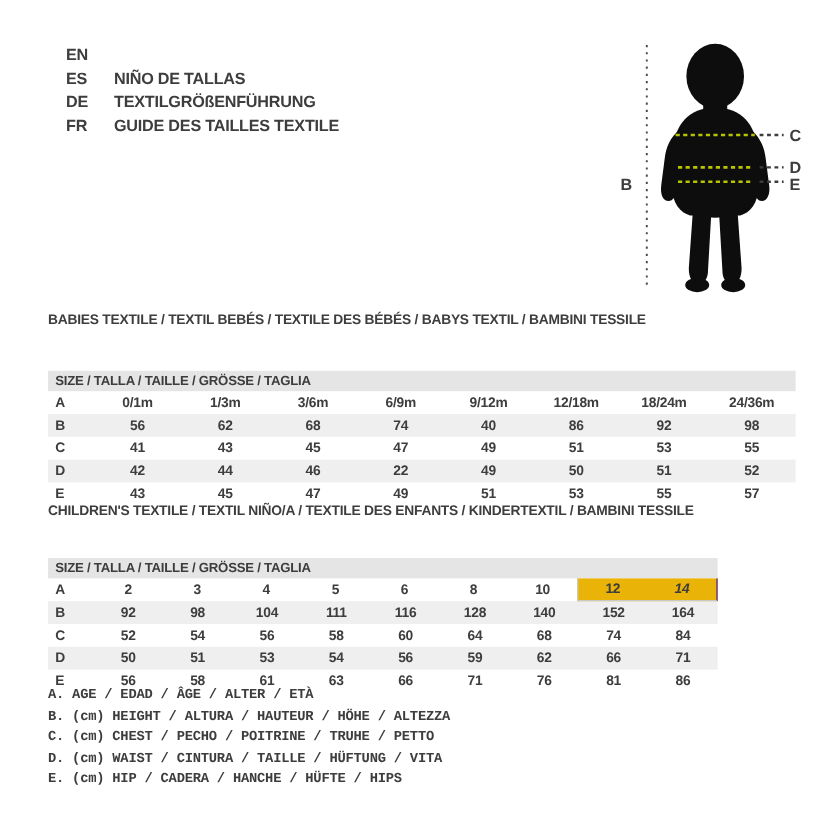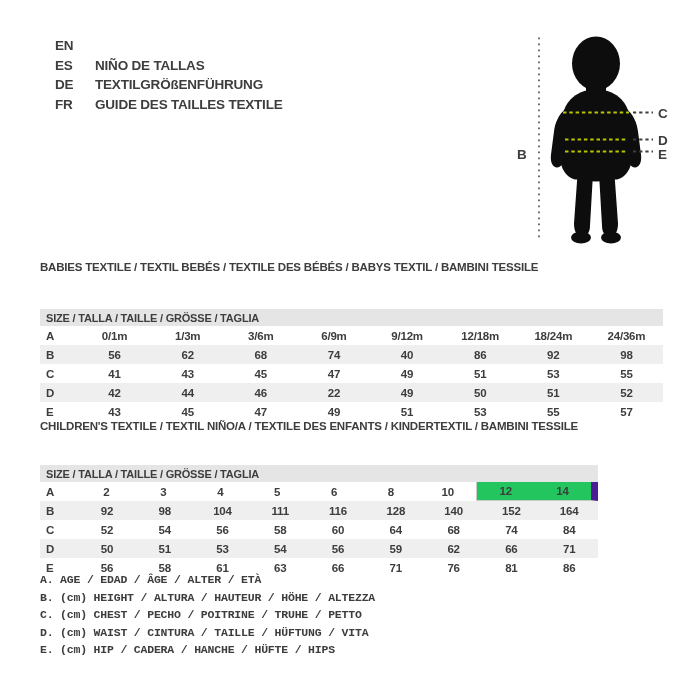--- a/index.html
+++ b/index.html
@@ -42,23 +42,23 @@
     font-size: 11px; font-weight: 700; letter-spacing: -0.2px;
     padding-left: 6px; display: flex; align-items: center; white-space: nowrap; margin-top: 22px;
   }
   .trow { display: flex; height: 19px; align-items: stretch; }
   .trow.stripe { background: #efefef; }
   .tcell {
     flex: 1 1 0; display: flex; align-items: center; justify-content: center;
     font-size: 11.5px; font-weight: 700; letter-spacing: -0.2px;
   }
   .tcell.rlabel { flex: 0 0 38px; justify-content: flex-start; padding-left: 6px; }
-  .tcell.boxed { background: #22c55e; border-bottom: 1px solid #c9c9c9; }
+  .tcell.boxed { background: #eab308; border-bottom: 1px solid #c9c9c9; }
   .tcell.box-start { border-left: 1px solid #c9c9c9; }
-  .tcell.box-end { border-right: 7px solid #4c1d95; }
+  .tcell.box-end { border-right: 1px solid #4c1d95; font-style: italic; }
 
   
   .legend { position: absolute; left: 40px; top: 571px; }
   .legend-line {
     height: 17.5px; display: flex; align-items: center;
     font-size: 11.5px; font-weight: 700; letter-spacing: -0.2px; white-space: nowrap; font-family: Liberation Mono, monospace;
   }
 </style>
 </head>
 <body>

